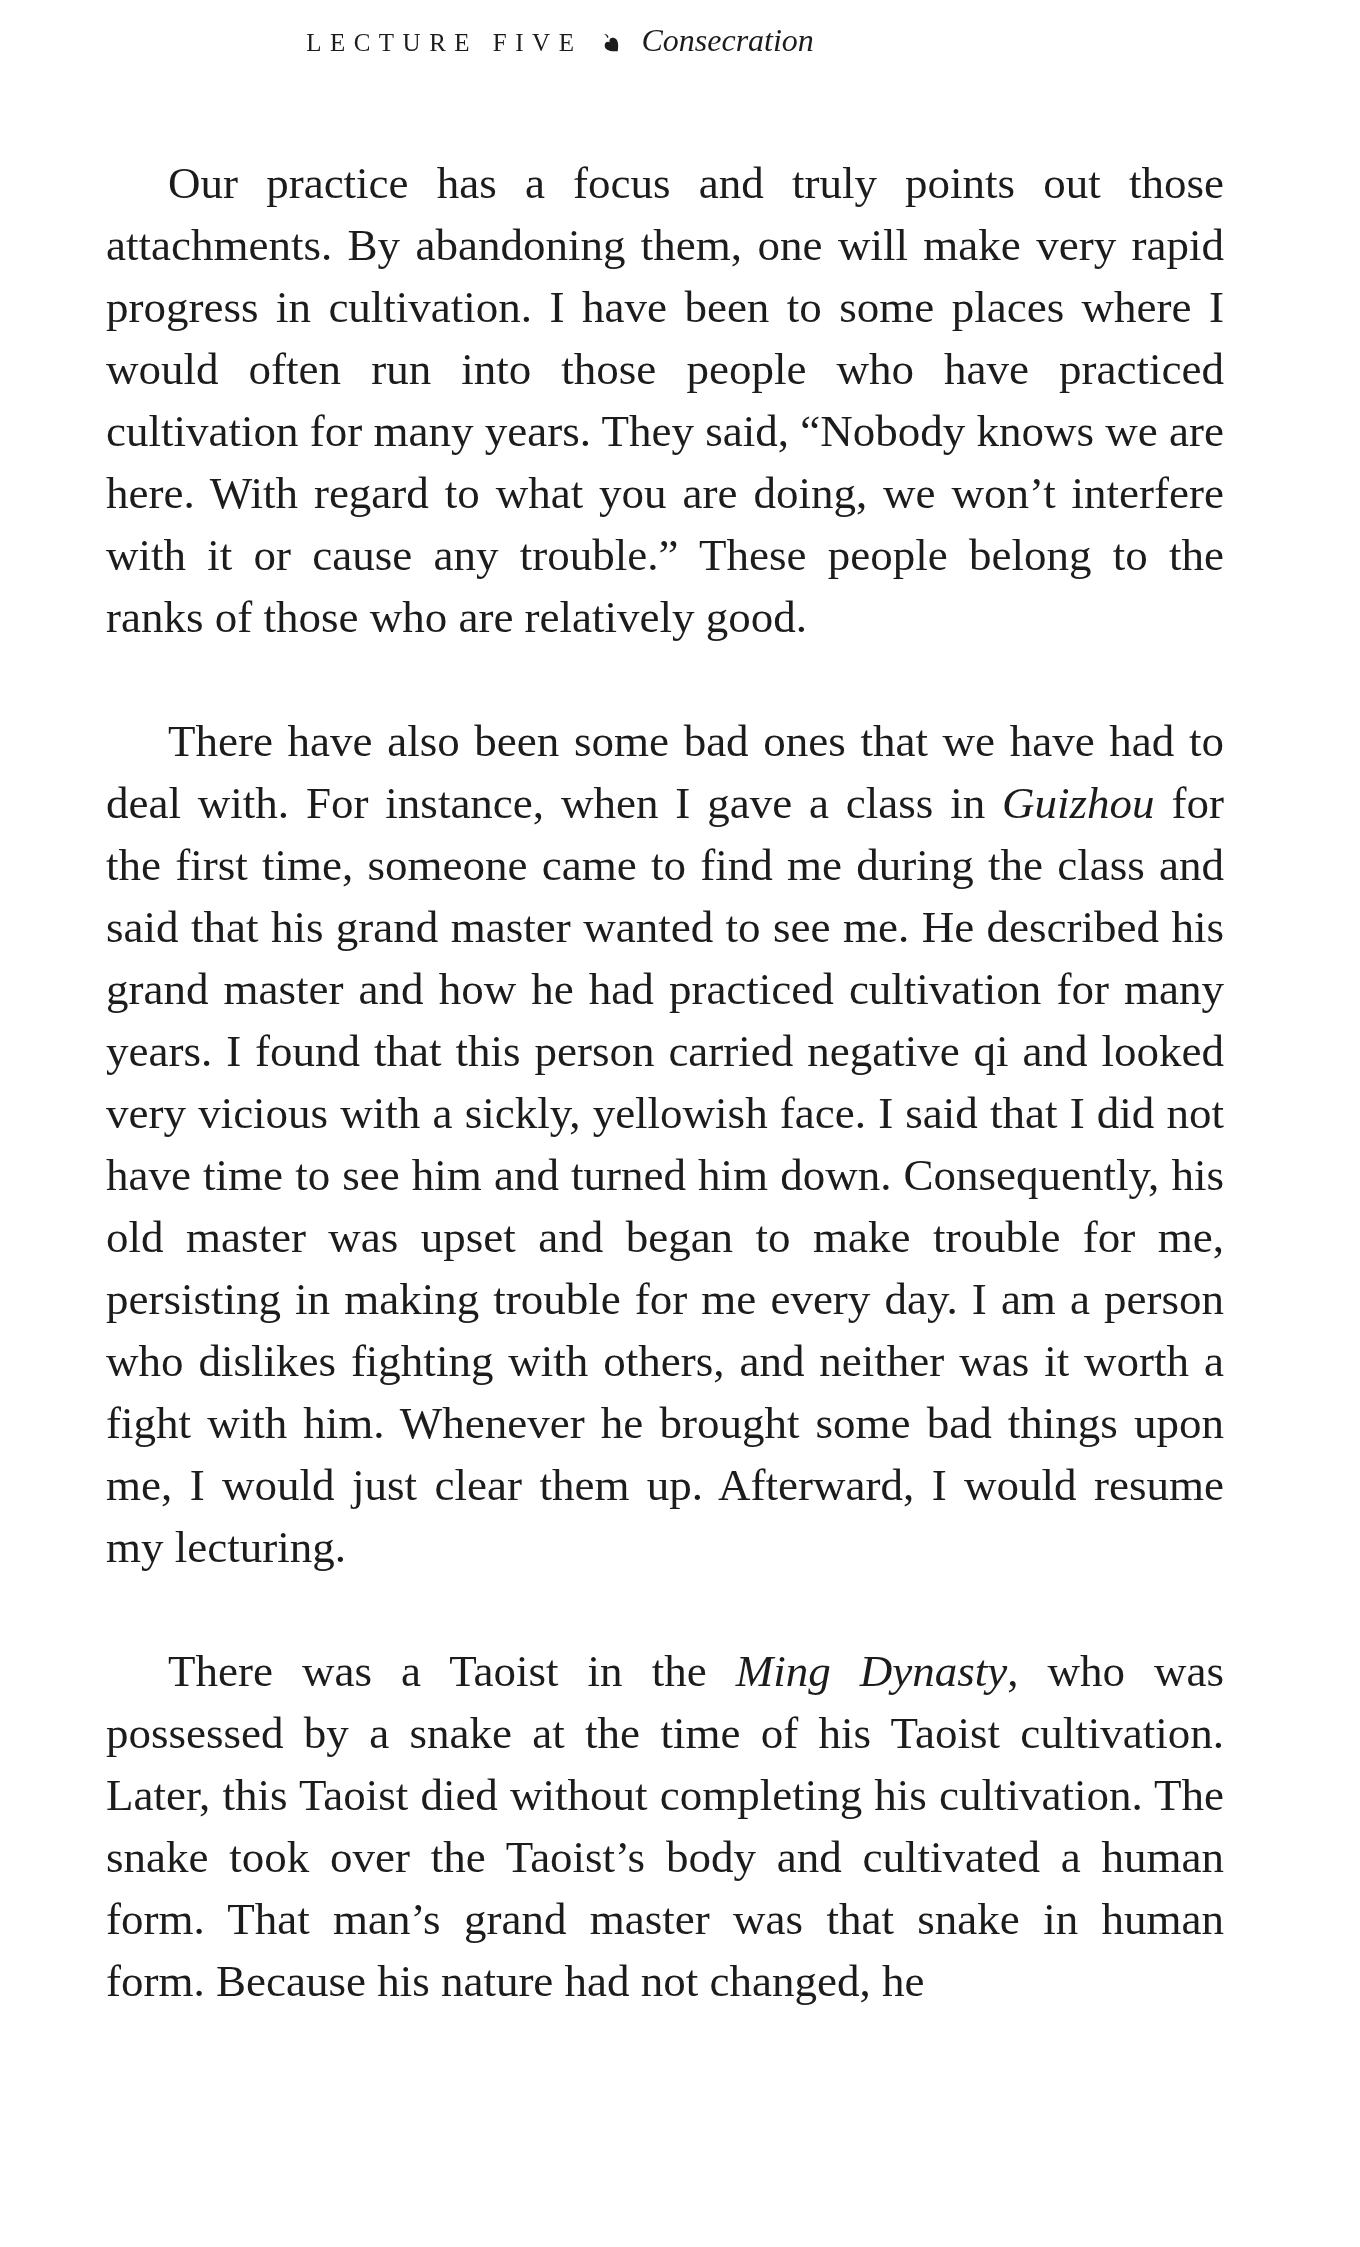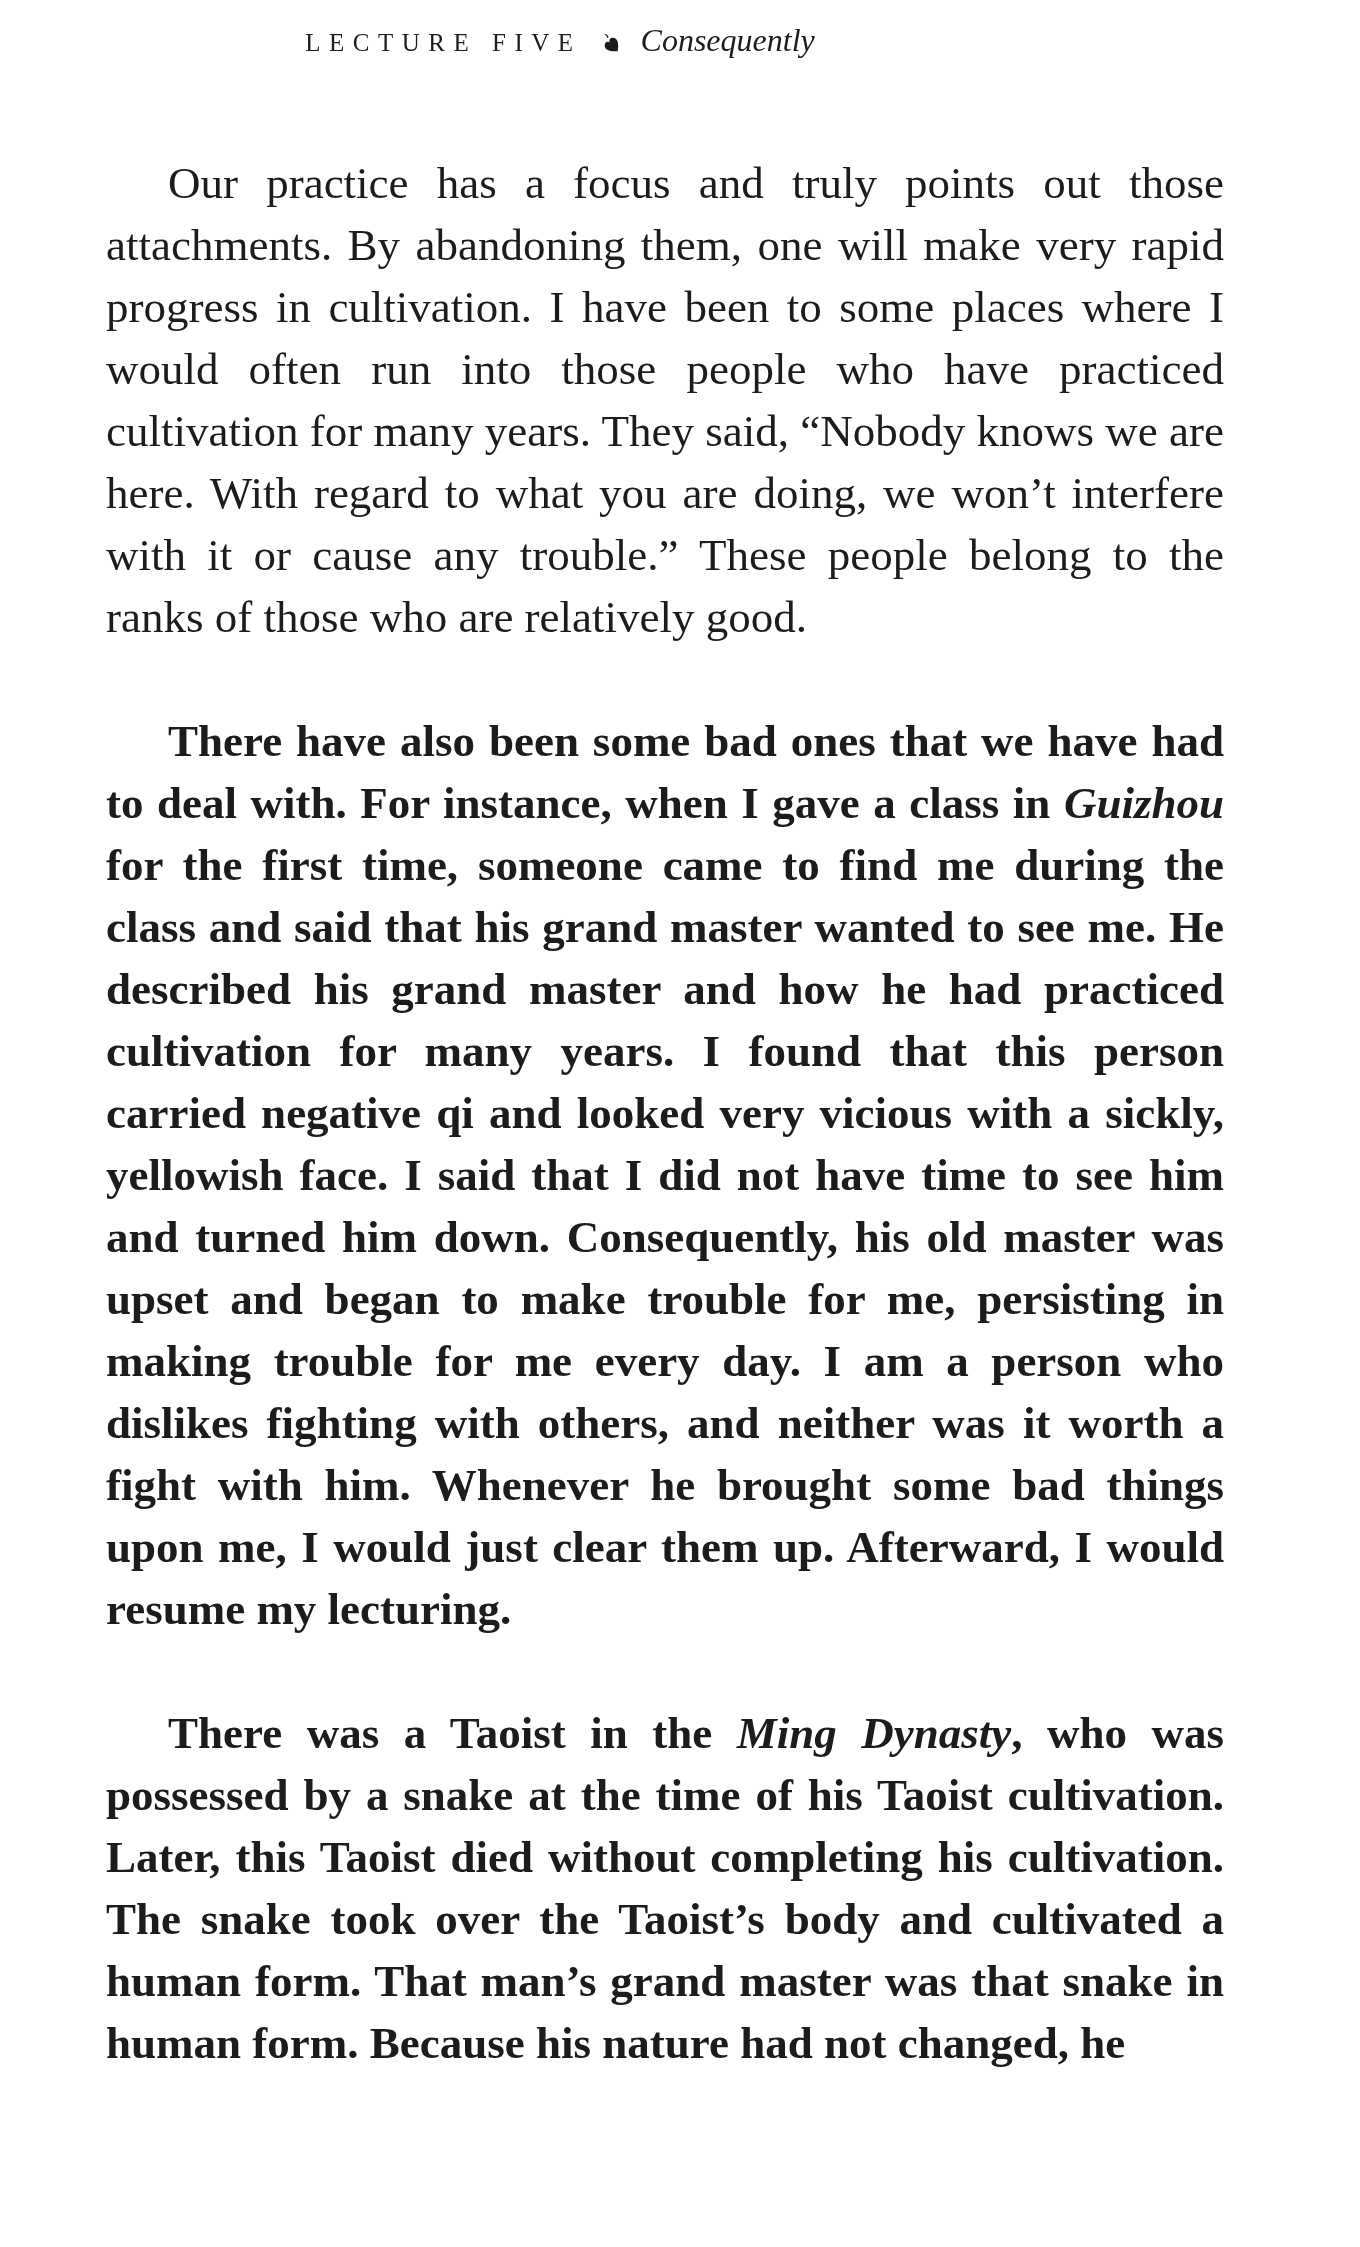--- a/index.html
+++ b/index.html
@@ -62,21 +62,20 @@
     text-align: justify;
     hyphens: none;
     -webkit-hyphens: none;
   }
   .body-text p {
     margin: 0;
     text-indent: 62px;
   }
   .body-text p + p {
     margin-top: 62px;
-    font-weight: bold;
   }
   .body-text em {
     font-style: italic;
   }
 
   
   .folio {
     position: absolute;
     left: 0;
     right: 0;
@@ -96,21 +95,21 @@
     <span class="ornament">
       <svg viewBox="0 0 32 32" xmlns="http://www.w3.org/2000/svg" aria-hidden="true">
         <g fill="#1c1c1c">
           <g transform="rotate(-42 16 17)">
             <path d="M16 28 C 7.5 21.5, 5.5 15, 10 11.8 C 13.2 9.6, 16 12, 16 15.2 C 16 12, 18.8 9.6, 22 11.8 C 26.5 15, 24.5 21.5, 16 28 Z"></path>
           </g>
           <path d="M12.5 8.5 C 11.5 5.5, 9.5 4.2, 6.8 4.8 C 8.8 5.2, 10.2 6.6, 10.8 9.4 Z"></path>
         </g>
       </svg>
     </span>
-    <span class="chapter-title">Consequently</span>
+    <span class="chapter-title">Consecration</span>
   </header>
 
   <main class="body-text">
       <p><span>Our practice has a focus and truly points out those attachments. By abandoning them, one will make very rapid progress in cultivation. I have been to some places where I would often run into those people who have practiced cultivation for many years. They said, “Nobody knows we are here. With regard to what you are doing, we won’t interfere with it or cause any trouble.” These people belong to the ranks of those who are relatively good.</span></p>
       <p><span>There have also been some bad ones that we have had to deal with. For instance, when I gave a class in </span><em>Guizhou</em><span> for the first time, someone came to find me during the class and said that his grand master wanted to see me. He described his grand master and how he had practiced cultivation for many years. I found that this person carried negative qi and looked very vicious with a sickly, yellowish face. I said that I did not have time to see him and turned him down. Consequently, his old master was upset and began to make trouble for me, persisting in making trouble for me every day. I am a person who dislikes fighting with others, and neither was it worth a fight with him. Whenever he brought some bad things upon me, I would just clear them up. Afterward, I would resume my lecturing.</span></p>
       <p><span>There was a Taoist in the </span><em>Ming Dynasty</em><span>, who was possessed by a snake at the time of his Taoist cultivation. Later, this Taoist died without completing his cultivation. The snake took over the Taoist’s body and cultivated a human form. That man’s grand master was that snake in human form. Because his nature had not changed, he</span></p>
     </main>
 
 
 </div>

